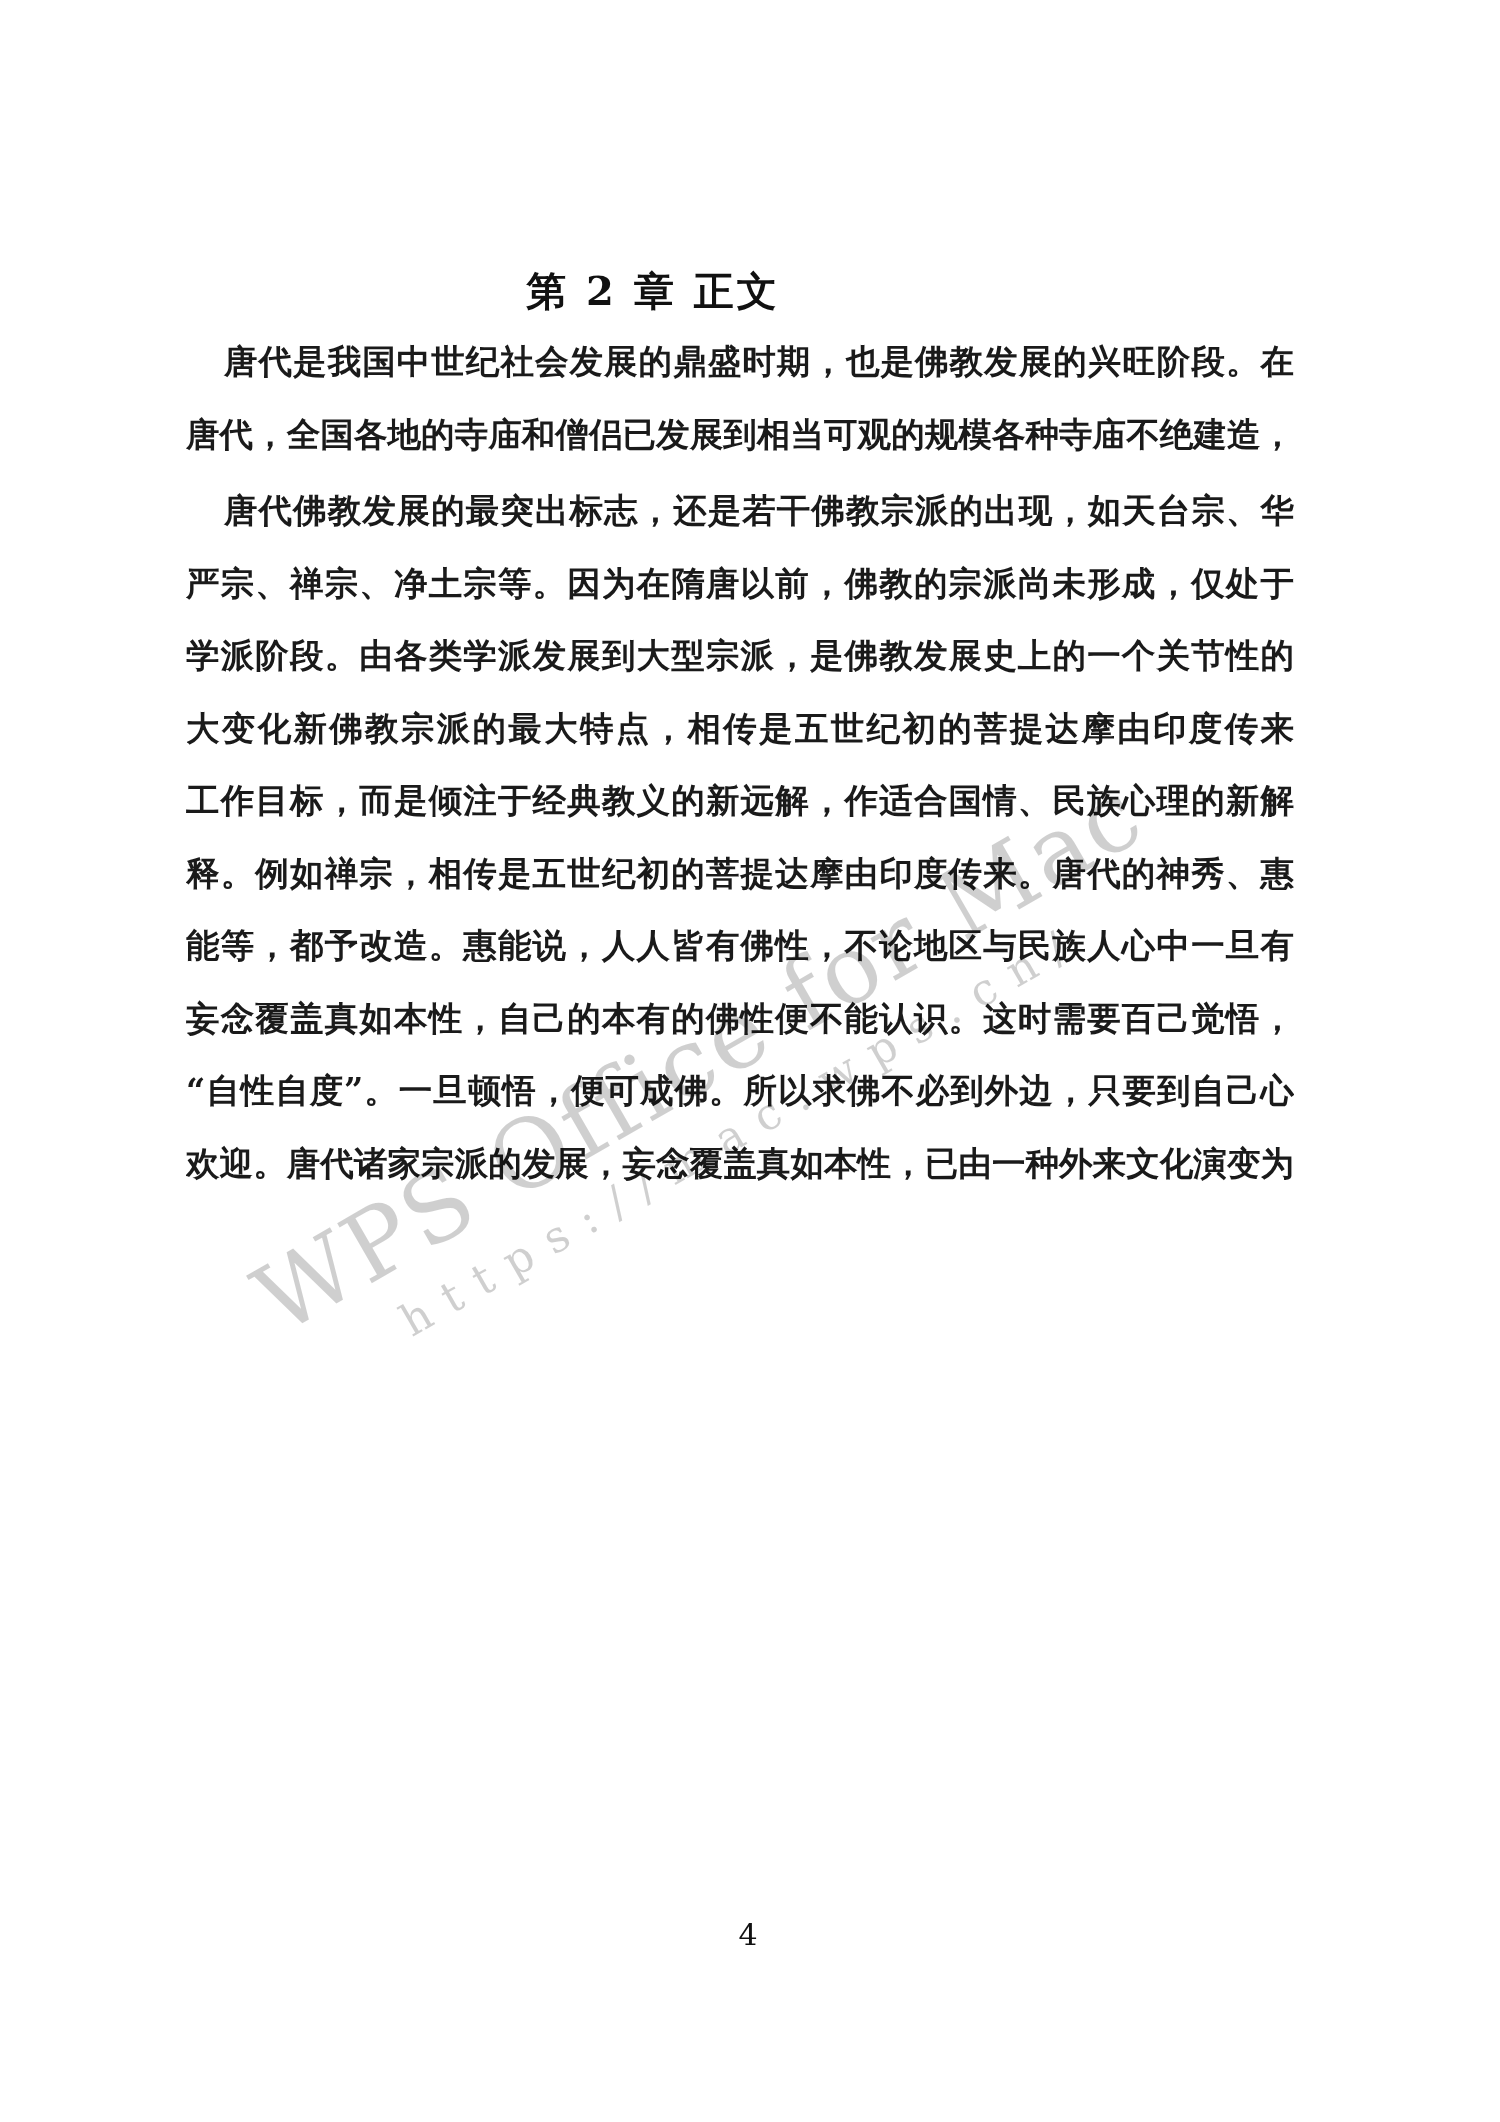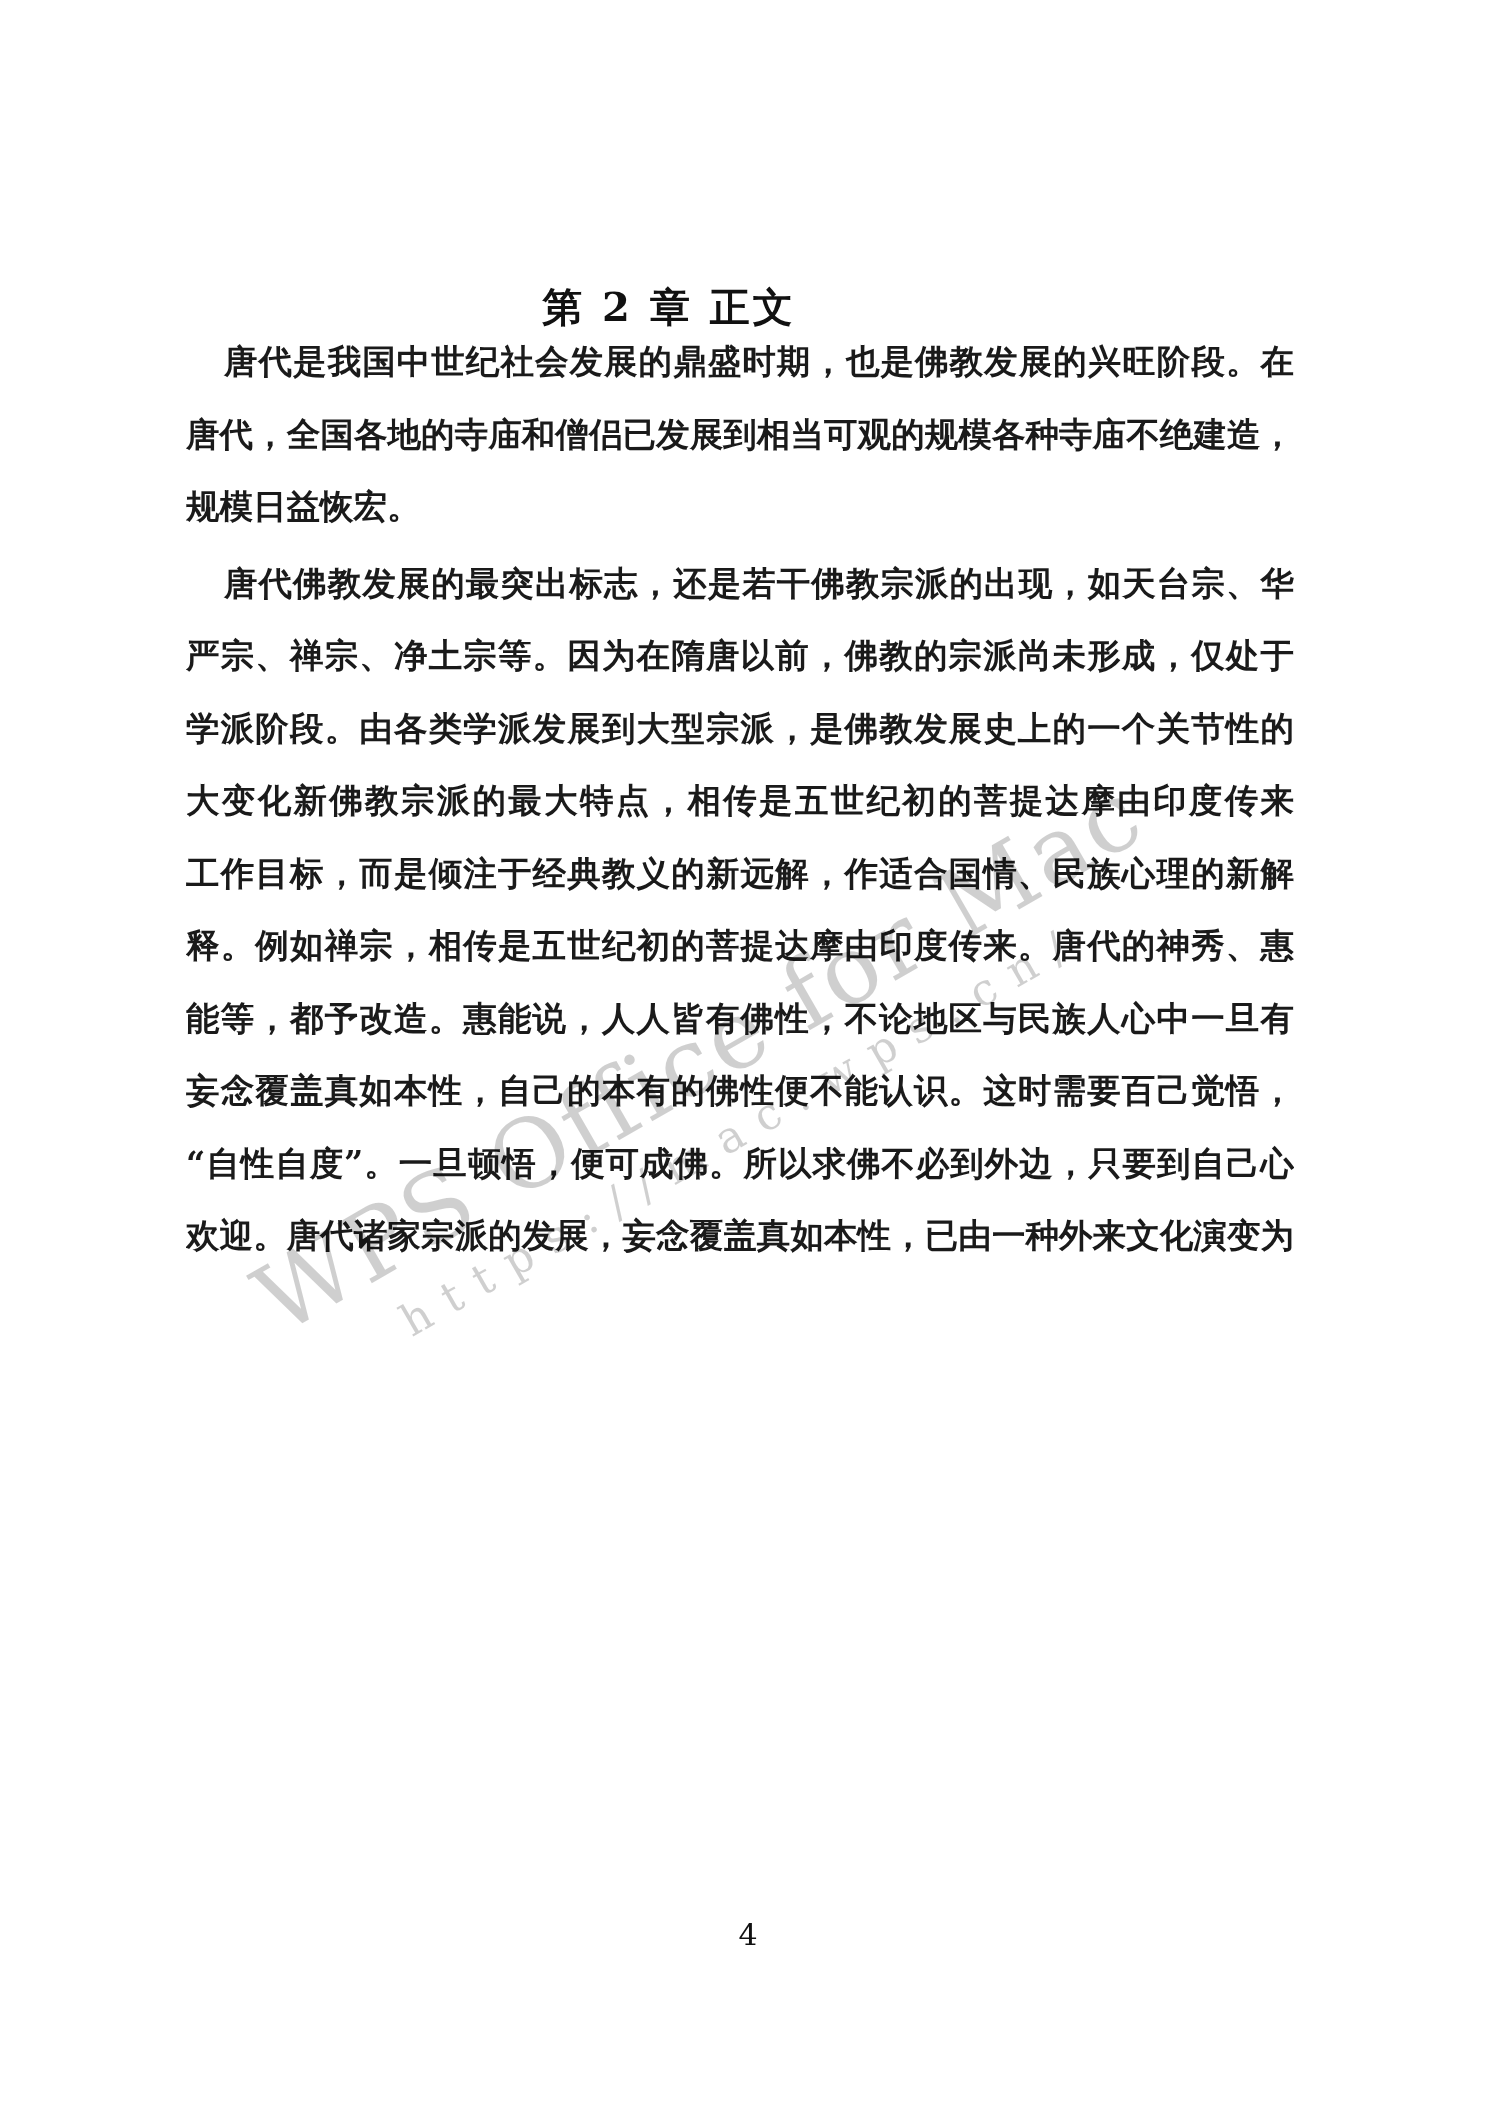--- a/index.html
+++ b/index.html
@@ -15,21 +15,21 @@
     overflow: hidden;
     font-family: "DejaVu Serif", "Liberation Serif", serif;
     color: #1a1a1a;
   }
   
   .chapter-title {
     position: absolute;
     top: 264px;
     left: 653px;
     transform: translateX(-50%);
-    margin: 16px;
+    margin: 0;
     font-size: 40px;
     font-weight: bold;
     letter-spacing: 3px;
     white-space: nowrap;
     color: #111111;
   }
   
   .body-block {
     position: absolute;
     left: 182px;
@@ -99,21 +99,20 @@
     <div class="wm-main">WPS Office for Mac</div>
     <div class="wm-url">https://mac.wps.cn/</div>
   </div>
 
   <h1 class="chapter-title">第 2 章 正文</h1>
 
   <div class="body-block">
     <div class="para">
       <span class="line indent">唐代是我国中世纪社会发展的鼎盛时期，也是佛教发展的兴旺阶段。在</span>
       <span class="line">唐代，全国各地的寺庙和僧侣已发展到相当可观的规模各种寺庙不绝建造，</span>
-      <span class="line last">规模日益恢宏。</span>
     </div>
     <div class="para">
       <span class="line indent">唐代佛教发展的最突出标志，还是若干佛教宗派的出现，如天台宗、华</span>
       <span class="line">严宗、禅宗、净土宗等。因为在隋唐以前，佛教的宗派尚未形成，仅处于</span>
       <span class="line">学派阶段。由各类学派发展到大型宗派，是佛教发展史上的一个关节性的</span>
       <span class="line">大变化新佛教宗派的最大特点，相传是五世纪初的菩提达摩由印度传来</span>
       <span class="line">工作目标，而是倾注于经典教义的新远解，作适合国情、民族心理的新解</span>
       <span class="line">释。例如禅宗，相传是五世纪初的菩提达摩由印度传来。唐代的神秀、惠</span>
       <span class="line">能等，都予改造。惠能说，人人皆有佛性，不论地区与民族人心中一旦有</span>
       <span class="line">妄念覆盖真如本性，自己的本有的佛性便不能认识。这时需要百己觉悟，</span>

